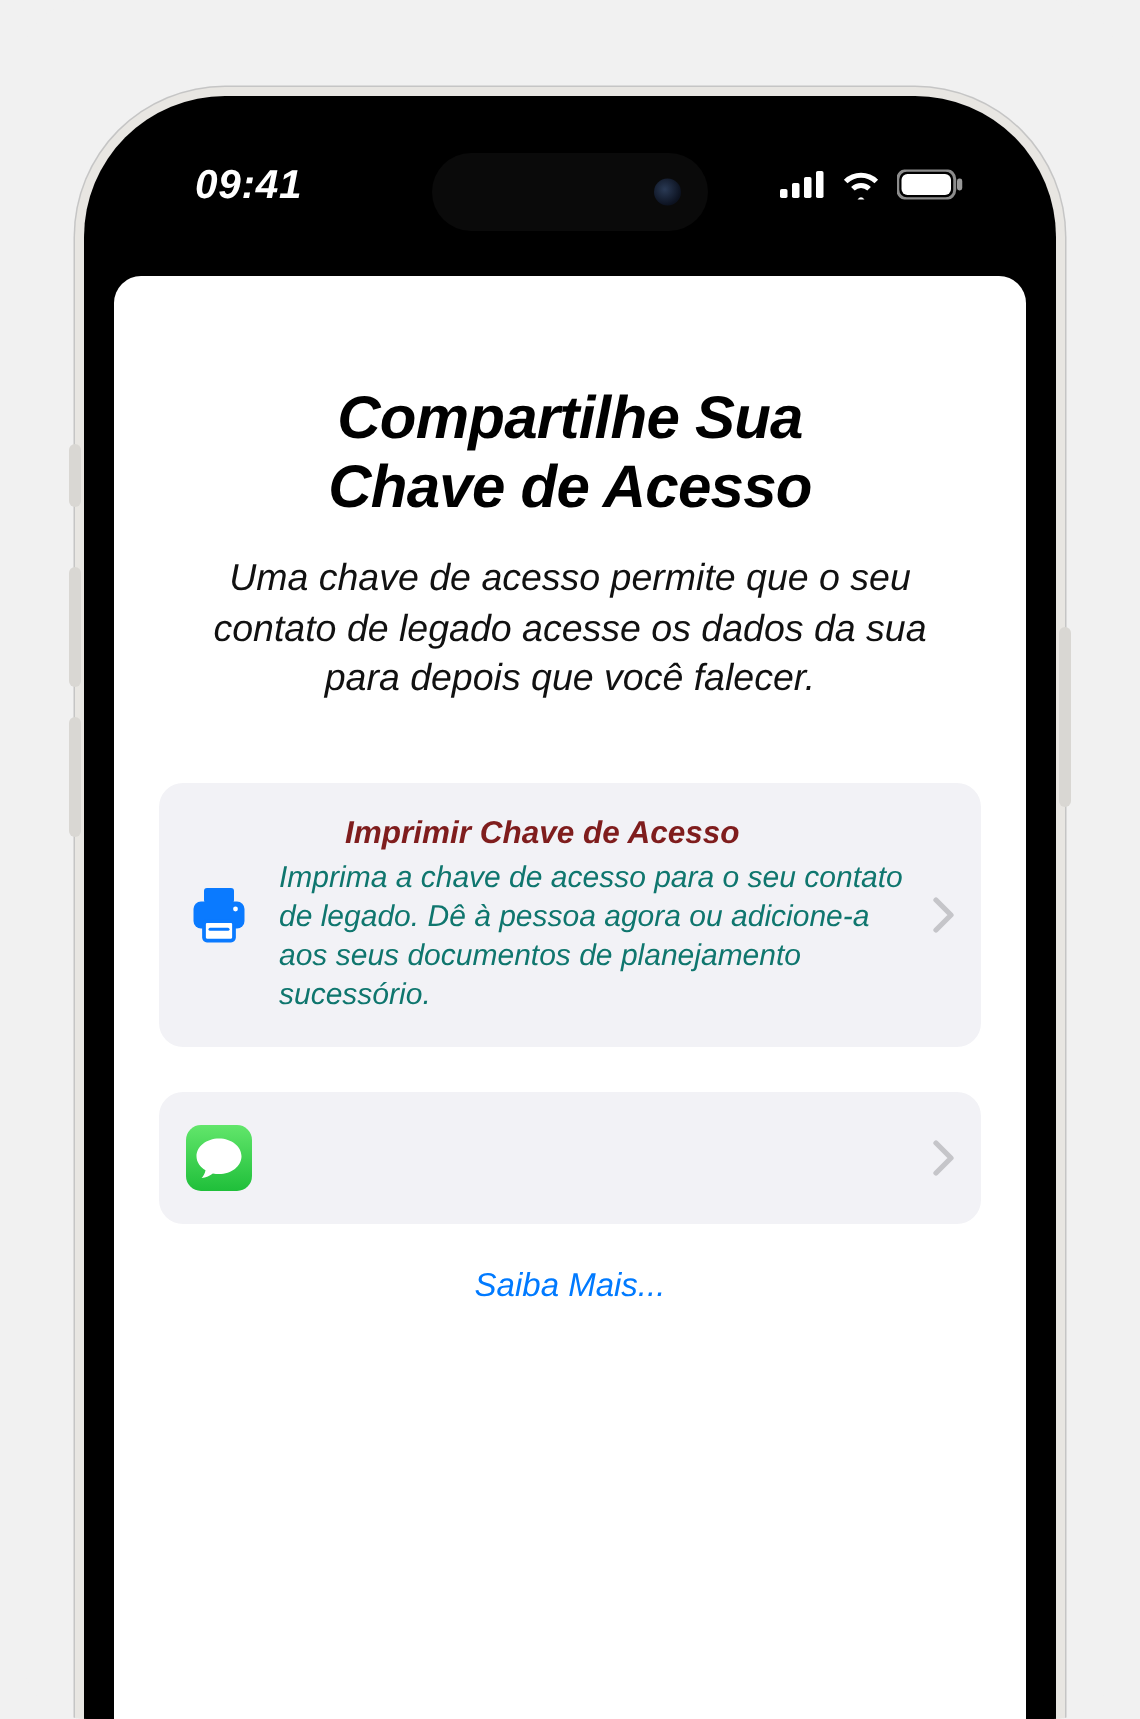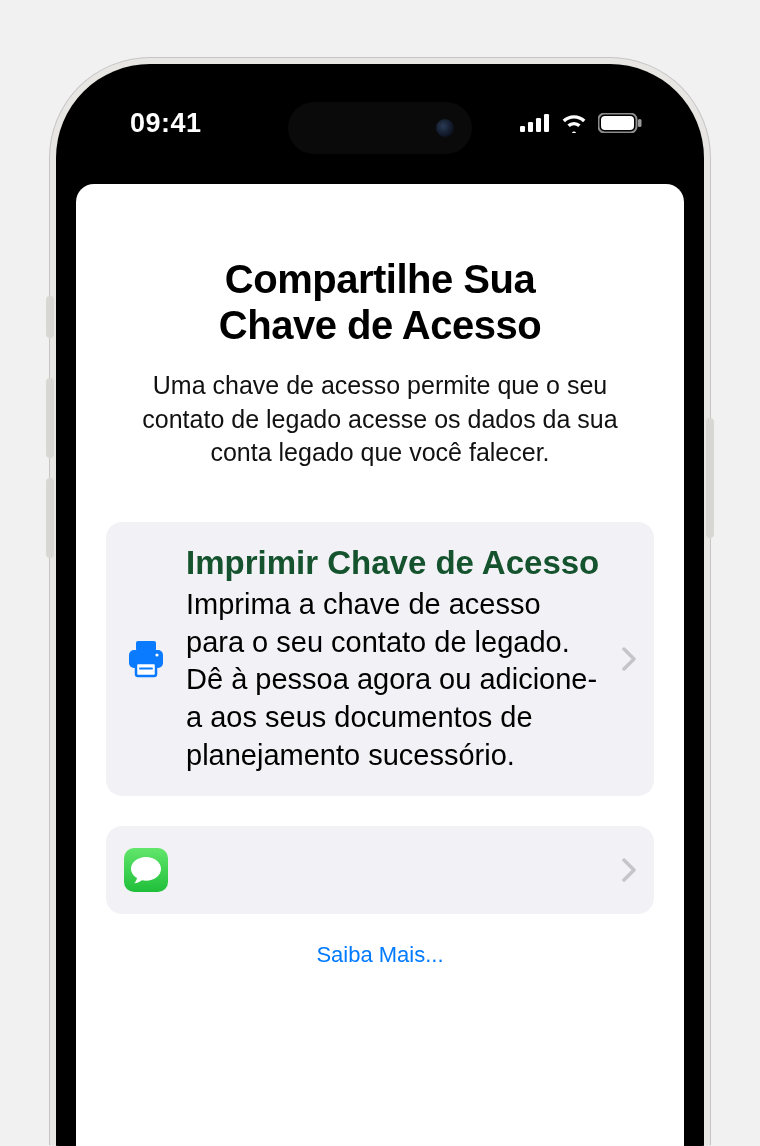--- a/index.html
+++ b/index.html
@@ -18,20 +18,21 @@
     align-items: flex-start;
     justify-content: center;
   }
   .outer-bg {
     width: 732px;
     height: 1146px;
     background: #f1f1f1;
     border-radius: 44px;
     position: relative;
     overflow: hidden;
+    font-style: italic;
   }
   .phone {
     position: absolute;
     left: 50%;
     transform: translateX(-50%);
     top: 58px;
     width: 660px;
     border-radius: 100px;
     background: #e8e6e2;
     padding: 6px;
@@ -161,29 +162,30 @@
     height: 44px;
     flex: 0 0 44px;
     display: flex;
     align-items: center;
     justify-content: center;
   }
   .option-text {
     flex: 1;
   }
   .option-title {
-    font-size: 33px;
+    font-size: 21px;
     font-weight: 600;
-    color: #14532d;
+    color: #7f1d1d;
     margin-bottom: 4px;
+    margin-left: 44px;
   }
   .option-desc {
-    font-size: 29px;
+    font-size: 20px;
     line-height: 1.3;
-    color: #000000;
+    color: #0f766e;
   }
   .chevron {
     flex: 0 0 auto;
     color: #c5c5c9;
   }
 
   .learn-more {
     margin-top: 28px;
     text-align: center;
     font-size: 22px;
@@ -231,21 +233,21 @@
 
         <div class="sheet-stack">
           <div class="sheet-behind"></div>
           <div class="sheet">
 
             <h1 class="title">
               <span>Compartilhe Sua</span><br>
               <span>Chave de Acesso</span>
             </h1>
 
-            <p class="subtitle">Uma chave de acesso permite que o seu contato de legado acesse os dados da sua conta legado que você falecer.</p>
+            <p class="subtitle">Uma chave de acesso permite que o seu contato de legado acesse os dados da sua para depois que você falecer.</p>
 
             <div class="options">
 
               <div class="option">
                 <div class="option-icon">
                   <svg width="42" height="42" viewBox="0 0 42 42">
                     <rect x="11" y="3" width="20" height="10" rx="2" fill="#0a7aff"></rect>
                     <rect x="4" y="12" width="34" height="18" rx="5" fill="#0a7aff"></rect>
                     <rect x="11" y="25" width="20" height="13" rx="2" fill="#fff" stroke="#0a7aff" stroke-width="2.5"></rect>
                     <line x1="15" y1="30.5" x2="27" y2="30.5" stroke="#0a7aff" stroke-width="2" stroke-linecap="round"></line>

